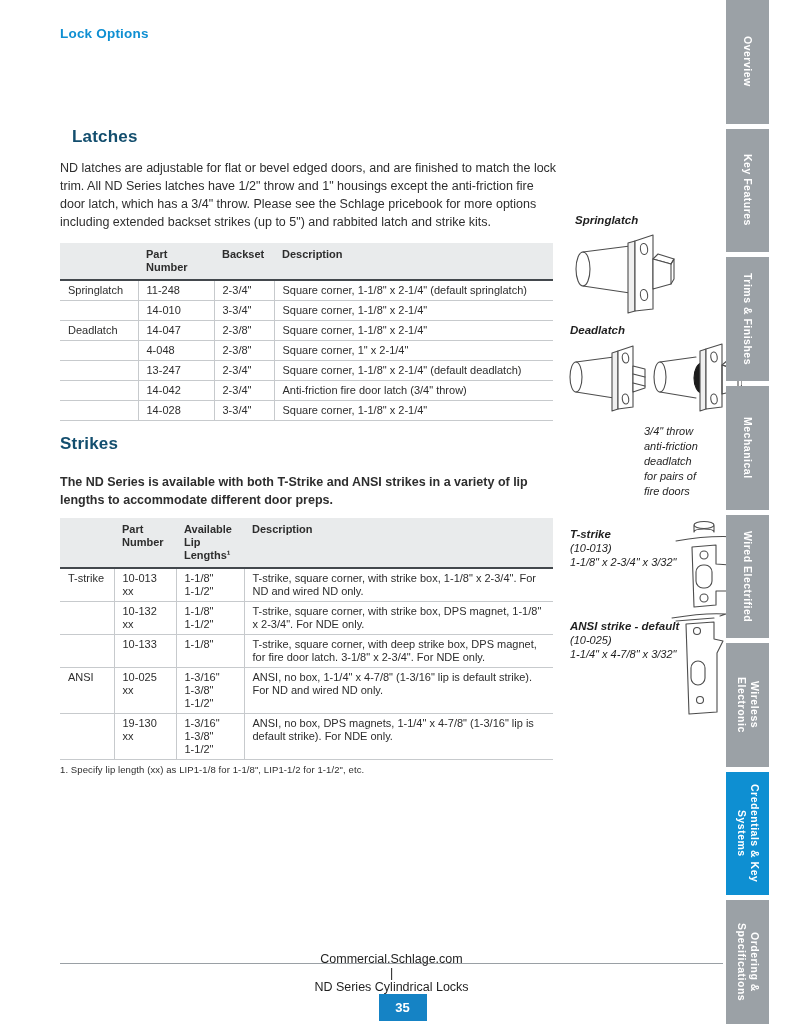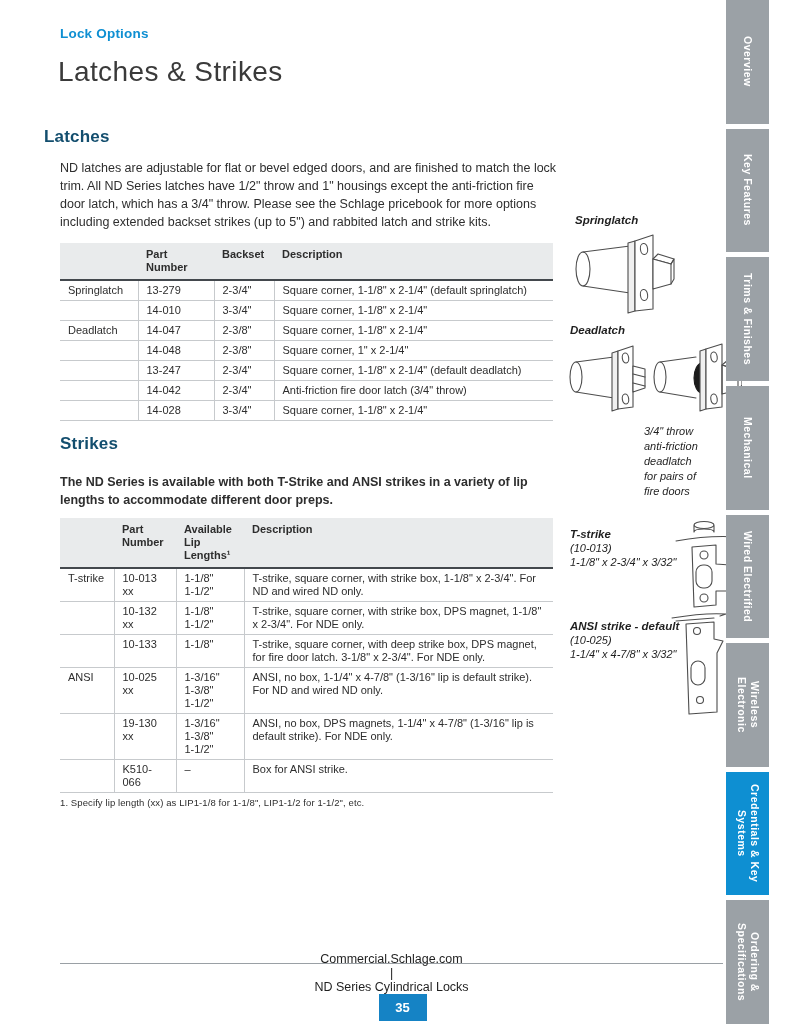--- a/index.html
+++ b/index.html
@@ -12,21 +12,21 @@
     --ink:#2d2d2d;
   }
   html,body{margin:0;padding:0;background:#fff;}
   .page{
     position:relative;width:769px;height:1024px;background:#fff;overflow:hidden;
     font-family:"Liberation Sans", sans-serif;color:var(--ink);
   }
   .eyebrow{position:absolute;left:60px;top:26px;font-size:13.5px;font-weight:bold;color:var(--accent);letter-spacing:.2px;}
   .title{position:absolute;left:58px;top:56px;font-size:28px;font-weight:400;color:#3a3a3a;letter-spacing:.4px;}
   .h2{position:absolute;font-size:17px;font-weight:bold;color:var(--navy);letter-spacing:.2px;}
-  .h2.latches{left:44px;top:127px;}
+  .h2.latches{left:72px;top:127px;}
   .h2.strikes{left:60px;top:434px;}
   .para{position:absolute;font-size:12.5px;line-height:18px;color:#2e2e2e;}
   .para.latches{left:60px;top:159px;width:497px;}
   .para.strikes{left:60px;top:473px;width:505px;font-weight:bold;}
 
   .tblwrap{position:absolute;left:60px;width:493px;}
   .tblwrap.t1{top:243px;}
   .tblwrap.t2{top:518px;}
   table{border-collapse:collapse;table-layout:fixed;width:493px;font-size:11px;color:var(--ink);}
   th{background:var(--headerbg);text-align:left;font-weight:bold;padding:5px 8px;border-bottom:2px solid #43484d;line-height:13px;vertical-align:top;}
@@ -57,21 +57,20 @@
   .footer{position:absolute;left:60px;top:952px;width:663px;display:flex;justify-content:flex-end;align-items:center;font-size:12.5px;color:#1f1f1f;flex-direction:column;}
   .footer .sep{margin:0 13px;color:#1f1f1f;}
   .pagebox{width:48px;height:27px;background:var(--pagebox);color:#fff;display:flex;align-items:center;justify-content:center;font-weight:bold;font-size:13px;margin-left:22px;}
 </style>
 </head>
 <body>
 
 <div class="page">
 
   <div class="eyebrow">Lock Options</div>
-  <div class="title">Latches &amp; Strikes</div>
 
   <div class="h2 latches">Latches</div>
   <div class="para latches">ND latches are adjustable for flat or bevel edged doors, and are finished to match the lock trim. All ND Series latches have 1/2" throw and 1" housings except the anti-friction fire door latch, which has a 3/4" throw.  Please see the Schlage pricebook for more options including extended backset strikes (up to 5") and rabbited latch and strike kits.</div>
 
   <div class="tblwrap t1">
     <table>
       <colgroup>
           <col style="width:78px">
           <col style="width:76px">
           <col style="width:60px">
@@ -81,39 +80,39 @@
         <tr>
           <th></th>
           <th>Part Number</th>
           <th>Backset</th>
           <th>Description</th>
         </tr>
       </thead>
       <tbody>
         <tr>
           <td>Springlatch</td>
-          <td>13-279</td>
+          <td>11-248</td>
           <td>2-3/4"</td>
           <td>Square corner, 1-1/8" x 2-1/4" (default springlatch)</td>
         </tr>
         <tr>
           <td></td>
           <td>14-010</td>
           <td>3-3/4"</td>
           <td>Square corner, 1-1/8" x 2-1/4"</td>
         </tr>
         <tr>
           <td>Deadlatch</td>
           <td>14-047</td>
           <td>2-3/8"</td>
           <td>Square corner, 1-1/8" x 2-1/4"</td>
         </tr>
         <tr>
           <td></td>
-          <td>14-048</td>
+          <td>4-048</td>
           <td>2-3/8"</td>
           <td>Square corner, 1" x 2-1/4"</td>
         </tr>
         <tr>
           <td></td>
           <td>13-247</td>
           <td>2-3/4"</td>
           <td>Square corner, 1-1/8" x 2-1/4" (default deadlatch)</td>
         </tr>
         <tr>
@@ -229,26 +228,20 @@
           <td>ANSI, no box, 1-1/4" x 4-7/8" (1-3/16" lip is default strike). For ND and wired ND only.</td>
         </tr>
         <tr>
           <td></td>
           <td>19-130 xx</td>
           <td class="ml">1-3/16"
 1-3/8"
 1-1/2"</td>
           <td>ANSI, no box, DPS magnets, 1-1/4" x 4-7/8" (1-3/16" lip is default strike). For NDE only.</td>
         </tr>
-        <tr>
-          <td></td>
-          <td>K510-066</td>
-          <td class="ml">–</td>
-          <td>Box for ANSI strike.</td>
-        </tr>
       </tbody>
     </table>
     <div class="footnote">1.   Specify lip length (xx) as LIP1-1/8 for 1-1/8", LIP1-1/2 for 1-1/2", etc.</div>
   </div>
 
   <div class="fig-label" style="left:570px;top:527px;">
     <div>T-strike</div>
     <div class="fig-sub">(10-013)</div>
     <div class="fig-sub">1-1/8" x 2-3/4" x 3/32"</div>
   </div>

